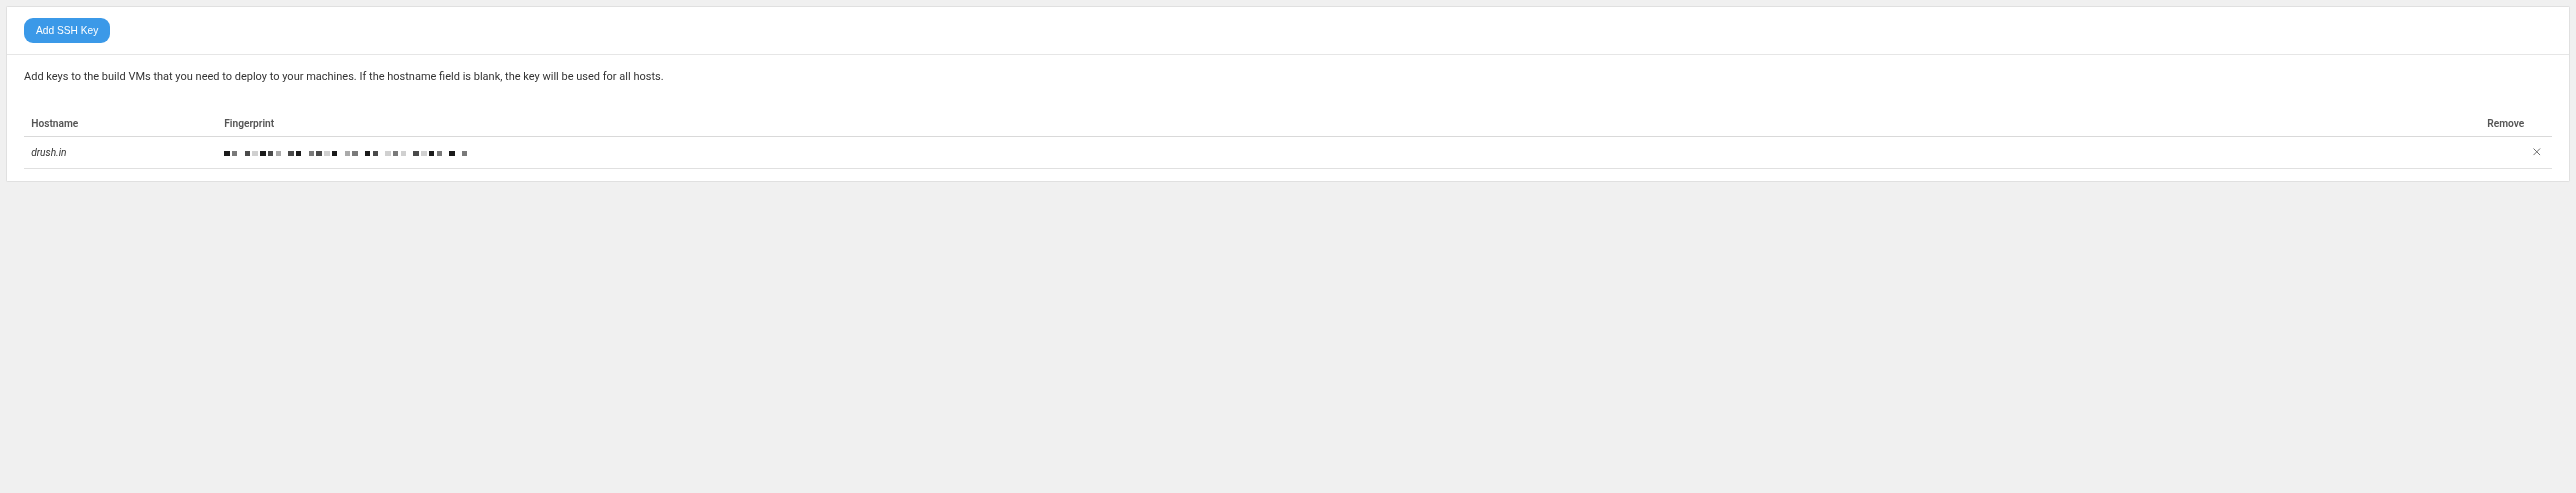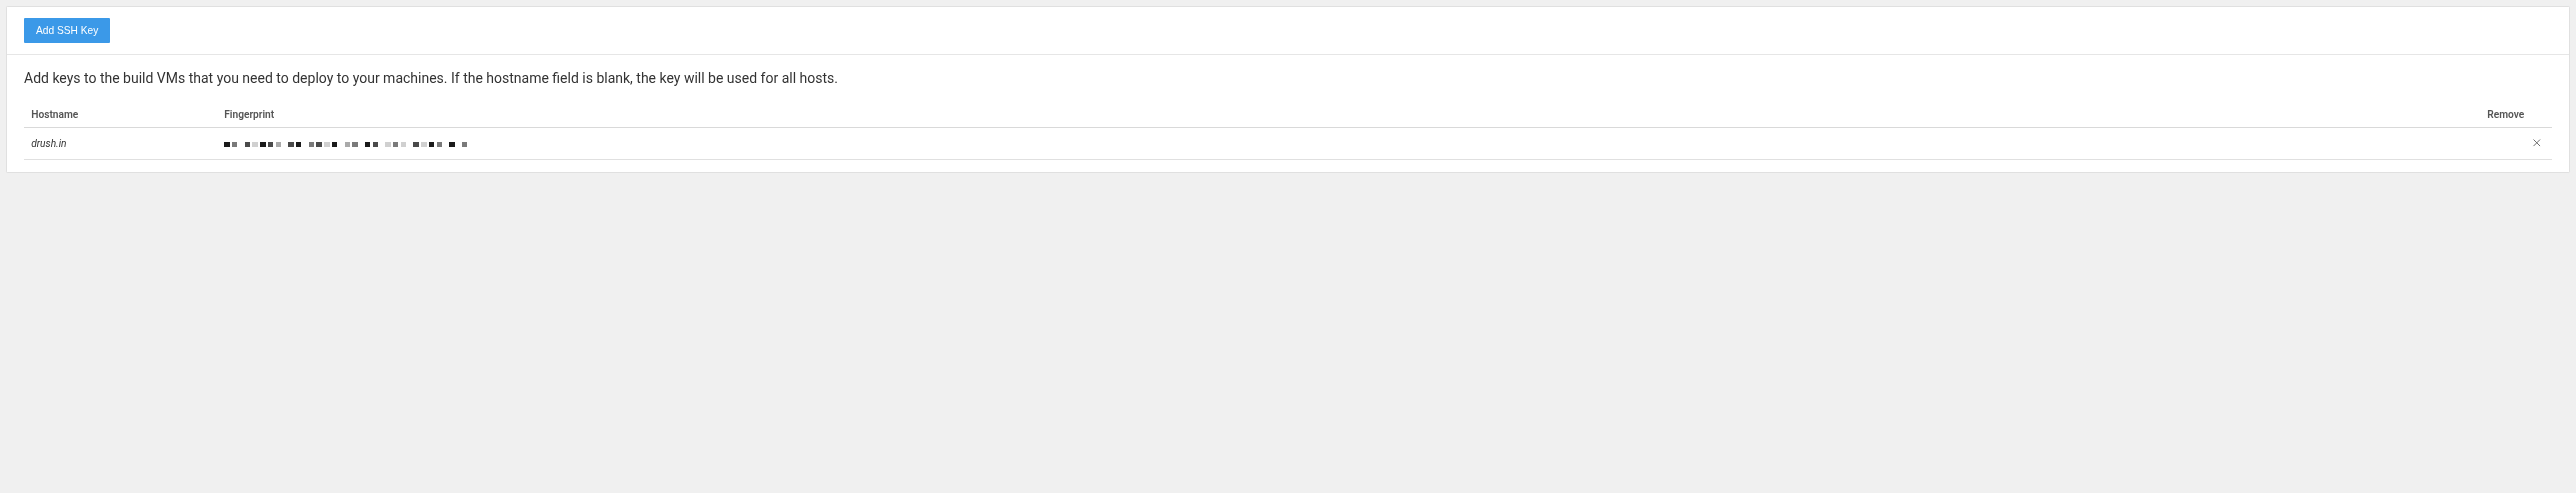--- a/index.html
+++ b/index.html
@@ -26,33 +26,33 @@
     }
     .panel-title {
       font-size: 15.7px;
       font-weight: 400;
       color: #333333;
     }
     .btn-primary {
       background: #3b99e8;
       color: #ffffff;
       border: none;
-      border-radius: 1px;
+      border-radius: 9px;
       padding: 7.2px 12px;
       font-size: 10.2px;
       font-weight: 500;
       cursor: pointer;
     }
     .panel-body {
       padding: 14.5px 17px 12px 17px;
     }
     .description {
-      font-size: 14px;
+      font-size: 11px;
       color: #333333;
-      margin-bottom: 17px;
+      margin-bottom: 29px;
     }
     table.keys-table {
       width: 100%;
       border-collapse: collapse;
     }
     .keys-table th {
       text-align: left;
       font-size: 10.2px;
       font-weight: 600;
       color: #555555;

